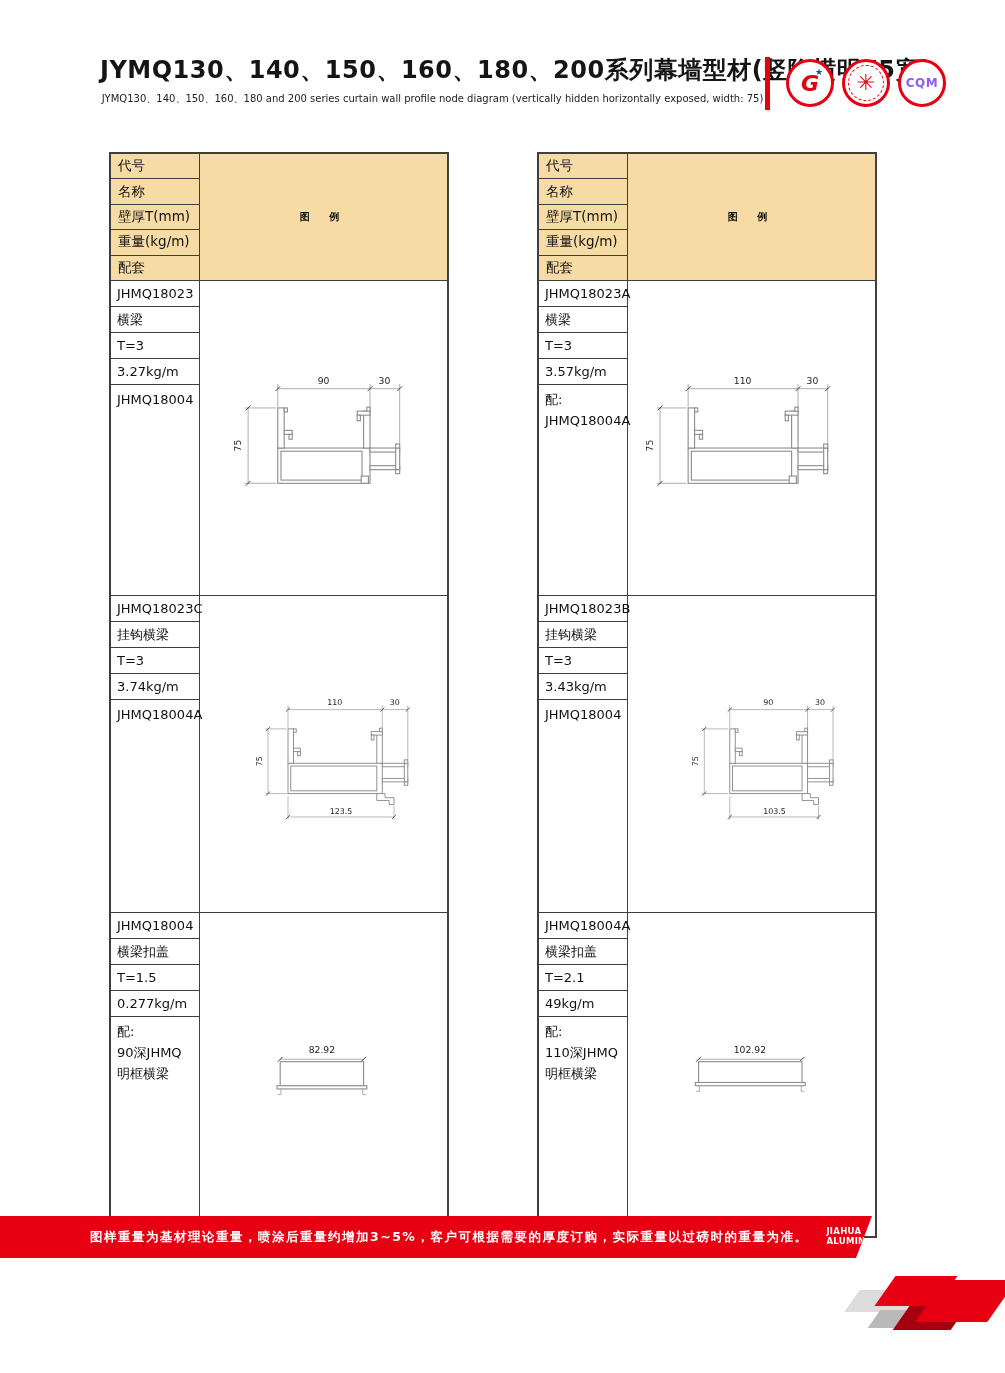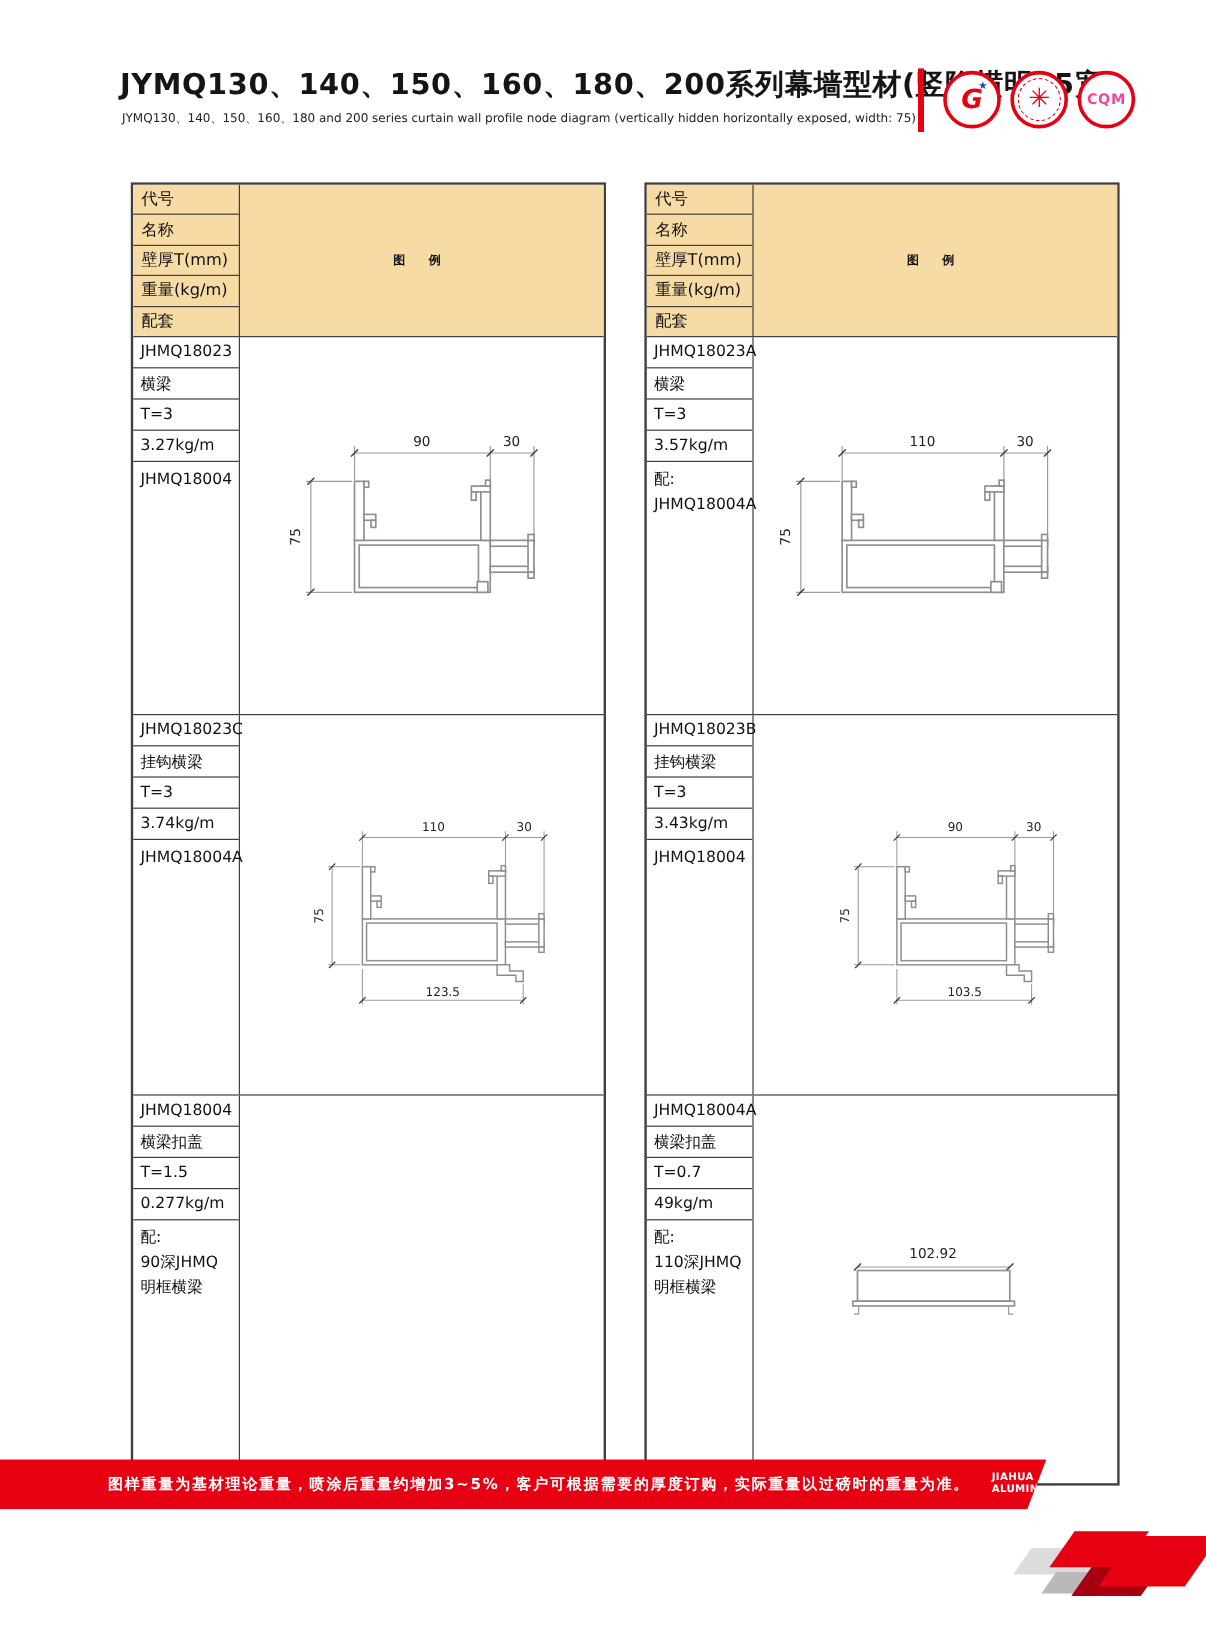--- a/index.html
+++ b/index.html
@@ -11,24 +11,24 @@
   .title{font-size:24px;font-weight:bold;color:#151515;white-space:nowrap;letter-spacing:0.5px;}
   .subtitle{font-size:10px;color:#222;margin-top:6px;white-space:nowrap;}
   .title-divider{position:absolute;left:765px;top:57px;width:5px;height:53px;background:#e60012;}
   .logos{position:absolute;left:786px;top:59px;display:flex;gap:8px;}
   .logo{width:48px;height:48px;border-radius:50%;border:3px solid #e60012;box-sizing:border-box;
         display:flex;align-items:center;justify-content:center;position:relative;background:#fff;}
   .logo-inner-ring{position:absolute;inset:3px;border:1px dashed #e60012;border-radius:50%;}
   .logo-g{font-size:22px;font-weight:bold;font-style:italic;color:#e60012;}
   .logo-star{position:absolute;top:5px;right:8px;font-size:9px;color:#1b4aa2;}
   .logo-flower{font-size:22px;color:#e60012;line-height:1;}
-  .logo-cqm{font-size:12px;font-weight:bold;color:#ec4899;letter-spacing:0.5px;}
+  .logo-cqm{font-size:12px;font-weight:bold;color:#8b5cf6;letter-spacing:0.5px;}
 
   
-  .ptable{position:absolute;top:152px;width:396px;height:1086px;border:2px solid #3f3f3f;
+  .ptable{position:absolute;top:152px;width:340px;height:1086px;border:2px solid #3f3f3f;
           display:flex;flex-direction:column;background:#fff;box-sizing:border-box;}
   .t-left{left:109px;}
   .t-right{left:537px;}
   .thead{height:126px;flex:0 0 126px;display:flex;border-bottom:1px solid #3f3f3f;background:#f7dba4;}
   .thead-labels{width:88px;flex:0 0 88px;border-right:1px solid #3f3f3f;display:flex;flex-direction:column;}
   .hcell{flex:1;display:flex;align-items:center;padding:0 7px;border-bottom:1px solid #3f3f3f;
          font-size:13.5px;white-space:nowrap;}
   .hcell:last-child{border-bottom:none;}
   .hdiagram{flex:1;display:flex;align-items:center;justify-content:center;
             font-size:10px;letter-spacing:8px;font-weight:bold;}
@@ -206,20 +206,32 @@
         <div class="cell">JHMQ18004</div>
         <div class="cell">横梁扣盖</div>
         <div class="cell">T=1.5</div>
         <div class="cell">0.277kg/m</div>
         <div class="cell match">
           <div>配:</div>
           <div>90深JHMQ</div>
           <div>明框横梁</div>
         </div>
       </div>
+      <div class="diagram">
+        <svg viewBox="0 0 308 328">
+          <text class="dt" x="152" y="137" text-anchor="middle">82.92</text>
+          <line class="dimline" x1="100" y1="145" x2="204" y2="145"></line>
+          <line class="tick" x1="97" y1="148" x2="103" y2="142"></line>
+          <line class="tick" x1="201" y1="148" x2="207" y2="142"></line>
+          <rect class="m" x="100" y="148" width="104" height="30"></rect>
+          <rect class="m" x="96" y="178" width="112" height="4"></rect>
+          <path class="dimline" d="M101,182 v7 h-4" fill="none"></path>
+          <path class="dimline" d="M203,182 v7 h4" fill="none"></path>
+        </svg>
+      </div>
     </div>
   </div>
 
   <div class="ptable t-right">
     <div class="thead">
       <div class="thead-labels">
         <div class="hcell">代号</div>
         <div class="hcell">名称</div>
         <div class="hcell">壁厚T(mm)</div>
         <div class="hcell">重量(kg/m)</div>
@@ -326,21 +338,21 @@
           <line class="tick" x1="223" y1="253" x2="229" y2="247"></line>
           <text class="dt" x="162" y="246" text-anchor="middle">103.5</text>
         </svg>
       </div>
     </div>
 
     <div class="block last">
       <div class="labels">
         <div class="cell">JHMQ18004A</div>
         <div class="cell">横梁扣盖</div>
-        <div class="cell">T=0.7</div>
+        <div class="cell">T=2.1</div>
         <div class="cell">49kg/m</div>
         <div class="cell match">
           <div>配:</div>
           <div>110深JHMQ</div>
           <div>明框横梁</div>
         </div>
       </div>
       <div class="diagram">
         <svg viewBox="0 0 308 328">
           <text class="dt" x="152" y="137" text-anchor="middle">102.92</text>

